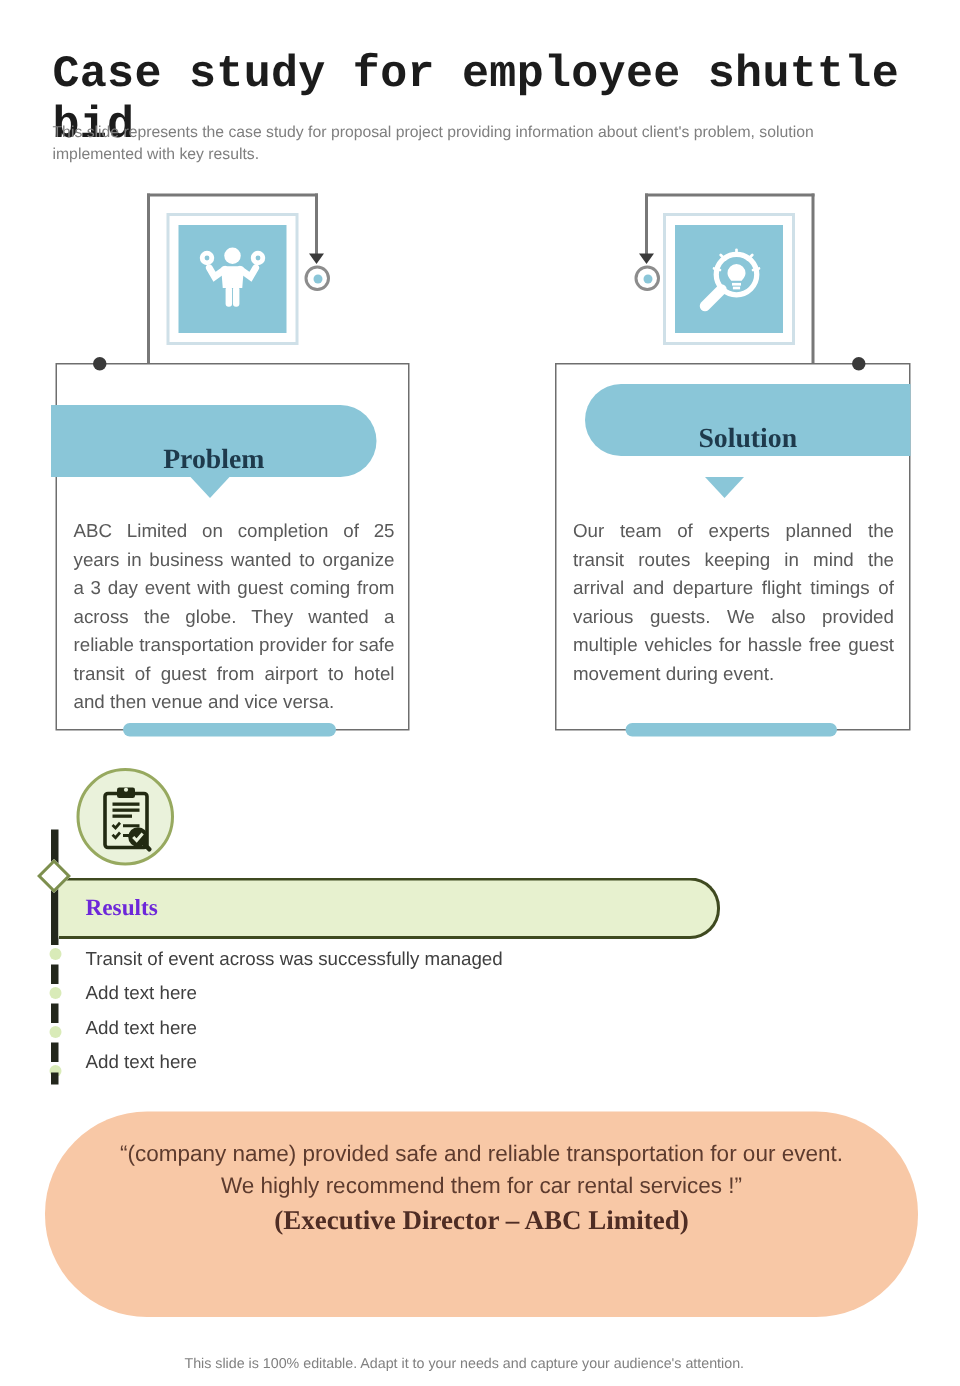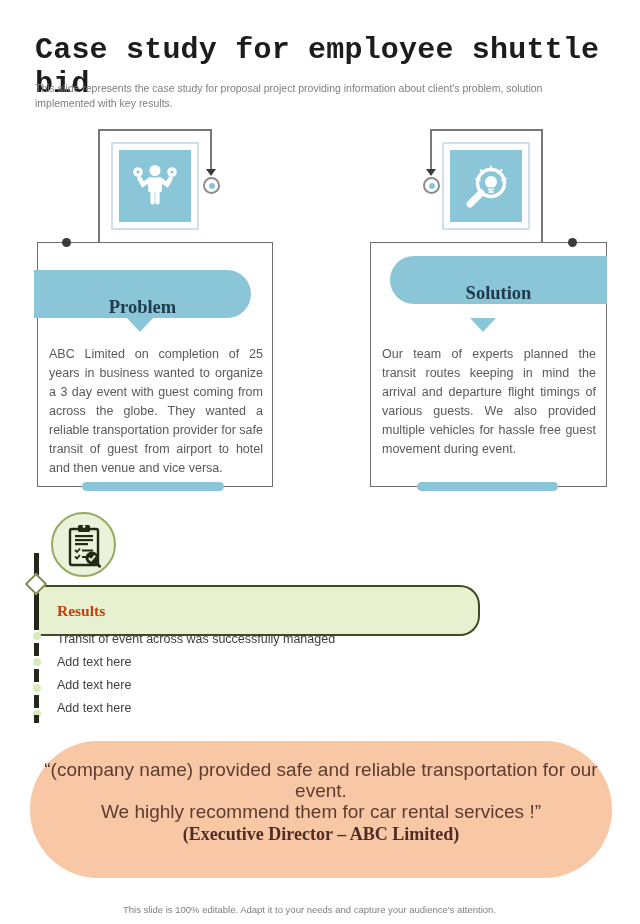--- a/index.html
+++ b/index.html
@@ -36,32 +36,32 @@
     border-top:14px solid #8AC6D8;}
   .card-body{font-size:12.5px;line-height:19px;color:#595959;text-align:justify;}
   .pill{height:9px;background:#8AC6D8;border-radius:5px;}
 
   
   .res-circle{width:65px;height:65px;border-radius:50%;background:#EAF2DB;border:2px solid #97A95F;
     box-sizing:border-box;display:flex;align-items:center;justify-content:center;}
   .vline{width:5px;background:#23271c;}
   .diamond{width:16px;height:16px;background:#ffffff;border:2px solid #7d8f4e;transform:rotate(45deg);
     box-sizing:border-box;}
-  .res-banner{width:441px;height:51px;background:#E7F1CF;border:2px solid #3f4a20;border-left:none;
+  .res-banner{width:441px;height:41px;background:#E7F1CF;border:2px solid #3f4a20;border-left:none;
     border-radius:0 20px 20px 0;box-sizing:border-box;display:flex;align-items:center;
-    font-family:"Liberation Serif","DejaVu Serif",serif;font-weight:bold;font-size:15.5px;color:#c2410c;
+    font-family:"Liberation Serif","DejaVu Serif",serif;font-weight:bold;font-size:15.5px;color:#6d28d9;
     padding-left:18px;}
   .dash{width:5px;height:13px;background:#23271c;}
   .gdot{width:8px;height:8px;border-radius:50%;background:#D9EBB8;}
   .res-item{height:23px;line-height:23px;font-size:12.5px;color:#3f3f3f;white-space:nowrap;}
 
   
   .quote{left:30px;top:741px;width:582px;height:137px;background:#F8C8A6;border-radius:68px;
     box-sizing:border-box;text-align:center;padding-top:18px;}
-  .quote-line{font-size:19px;line-height:21px;color:#5D3B2E;}
+  .quote-line{font-size:15px;line-height:21px;color:#5D3B2E;}
   .quote-name{font-family:"Liberation Serif","DejaVu Serif",serif;font-weight:bold;font-size:18px;
     line-height:24px;color:#4F2D24;}
 
   .footer{left:0;top:904px;width:619px;text-align:center;font-size:9.5px;color:#808080;}
 </style>
 </head>
 <body>
 
 <div class="slide">
 

